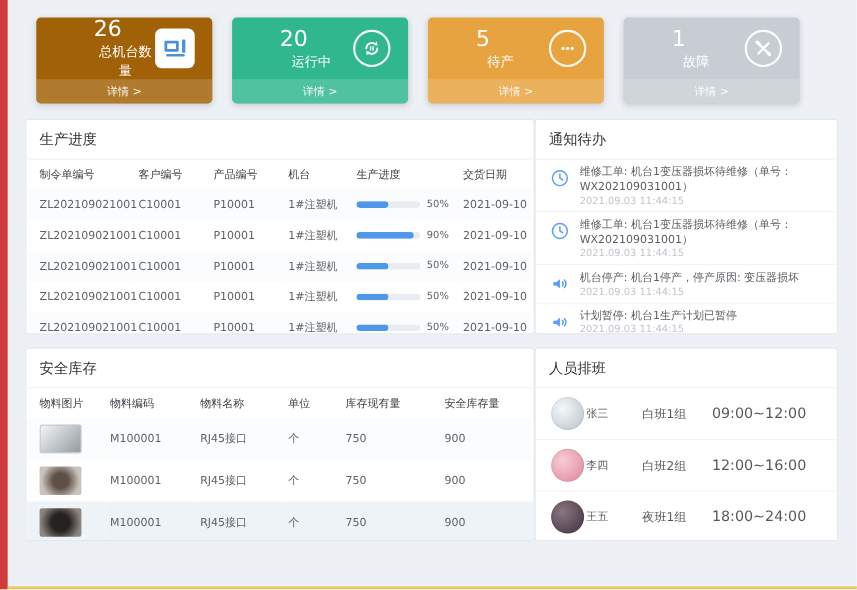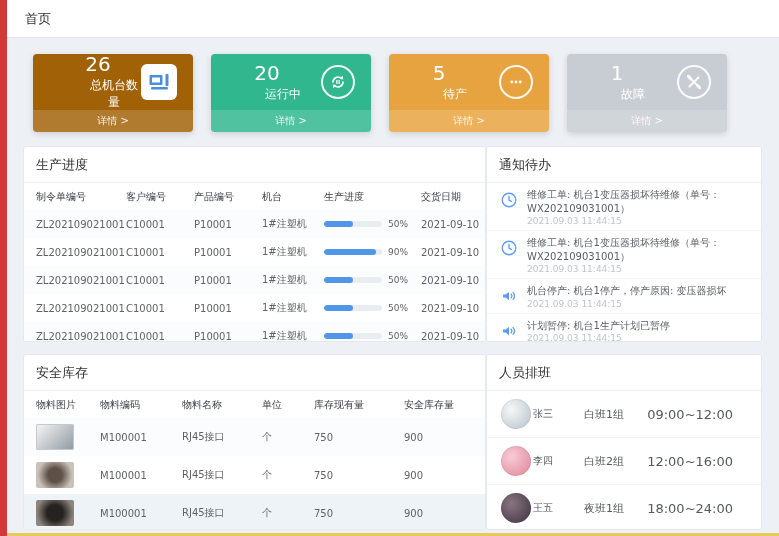--- a/index.html
+++ b/index.html
@@ -82,23 +82,20 @@
   .staff-time { font-size:13px; color:#55595e; flex:1; text-align:left; padding-right:14px; }
 </style>
 </head>
 <body>
 
 <div class="red-strip"></div>
 <div class="yellow-strip"></div>
 
 <div class="app">
 
-  <div class="topbar">
-    <span class="tab">首页</span>
-  </div>
 
   <div class="content">
 
     <div class="cards">
 
       <div class="card" style="background-color: #a16207;">
         <div class="card-body">
           <div>
             <div class="card-num">26</div>
             <div class="card-label">总机台数量</div>

